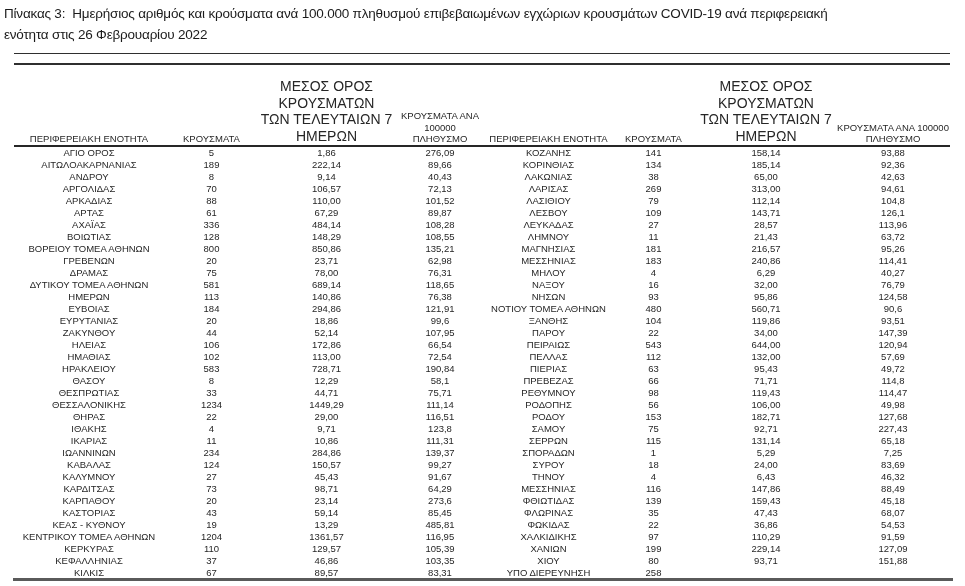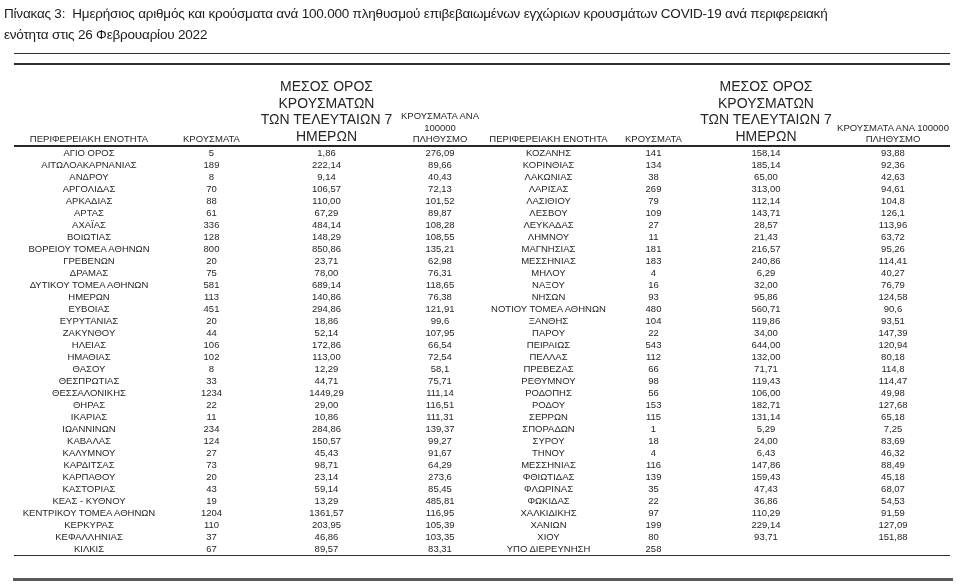--- a/index.html
+++ b/index.html
@@ -210,21 +210,21 @@
           <td>113</td>
           <td>140,86</td>
           <td>76,38</td>
           <td>ΝΗΣΩΝ</td>
           <td>93</td>
           <td>95,86</td>
           <td>124,58</td>
         </tr>
         <tr>
           <td>ΕΥΒΟΙΑΣ</td>
-          <td>451</td>
+          <td>184</td>
           <td>294,86</td>
           <td>121,91</td>
           <td>ΝΟΤΙΟΥ ΤΟΜΕΑ ΑΘΗΝΩΝ</td>
           <td>480</td>
           <td>560,71</td>
           <td>90,6</td>
         </tr>
         <tr>
           <td>ΕΥΡΥΤΑΝΙΑΣ</td>
           <td>20</td>
@@ -256,21 +256,31 @@
           <td>120,94</td>
         </tr>
         <tr>
           <td>ΗΜΑΘΙΑΣ</td>
           <td>102</td>
           <td>113,00</td>
           <td>72,54</td>
           <td>ΠΕΛΛΑΣ</td>
           <td>112</td>
           <td>132,00</td>
-          <td>80,18</td>
+          <td>57,69</td>
+        </tr>
+        <tr>
+          <td>ΗΡΑΚΛΕΙΟΥ</td>
+          <td>583</td>
+          <td>728,71</td>
+          <td>190,84</td>
+          <td>ΠΙΕΡΙΑΣ</td>
+          <td>63</td>
+          <td>95,43</td>
+          <td>49,72</td>
         </tr>
         <tr>
           <td>ΘΑΣΟΥ</td>
           <td>8</td>
           <td>12,29</td>
           <td>58,1</td>
           <td>ΠΡΕΒΕΖΑΣ</td>
           <td>66</td>
           <td>71,71</td>
           <td>114,8</td>
@@ -299,20 +309,30 @@
           <td>ΘΗΡΑΣ</td>
           <td>22</td>
           <td>29,00</td>
           <td>116,51</td>
           <td>ΡΟΔΟΥ</td>
           <td>153</td>
           <td>182,71</td>
           <td>127,68</td>
         </tr>
         <tr>
+          <td>ΙΘΑΚΗΣ</td>
+          <td>4</td>
+          <td>9,71</td>
+          <td>123,8</td>
+          <td>ΣΑΜΟΥ</td>
+          <td>75</td>
+          <td>92,71</td>
+          <td>227,43</td>
+        </tr>
+        <tr>
           <td>ΙΚΑΡΙΑΣ</td>
           <td>11</td>
           <td>10,86</td>
           <td>111,31</td>
           <td>ΣΕΡΡΩΝ</td>
           <td>115</td>
           <td>131,14</td>
           <td>65,18</td>
         </tr>
         <tr>
@@ -391,21 +411,21 @@
           <td>1361,57</td>
           <td>116,95</td>
           <td>ΧΑΛΚΙΔΙΚΗΣ</td>
           <td>97</td>
           <td>110,29</td>
           <td>91,59</td>
         </tr>
         <tr>
           <td>ΚΕΡΚΥΡΑΣ</td>
           <td>110</td>
-          <td>203,95</td>
+          <td>129,57</td>
           <td>105,39</td>
           <td>ΧΑΝΙΩΝ</td>
           <td>199</td>
           <td>229,14</td>
           <td>127,09</td>
         </tr>
         <tr>
           <td>ΚΕΦΑΛΛΗΝΙΑΣ</td>
           <td>37</td>
           <td>46,86</td>

